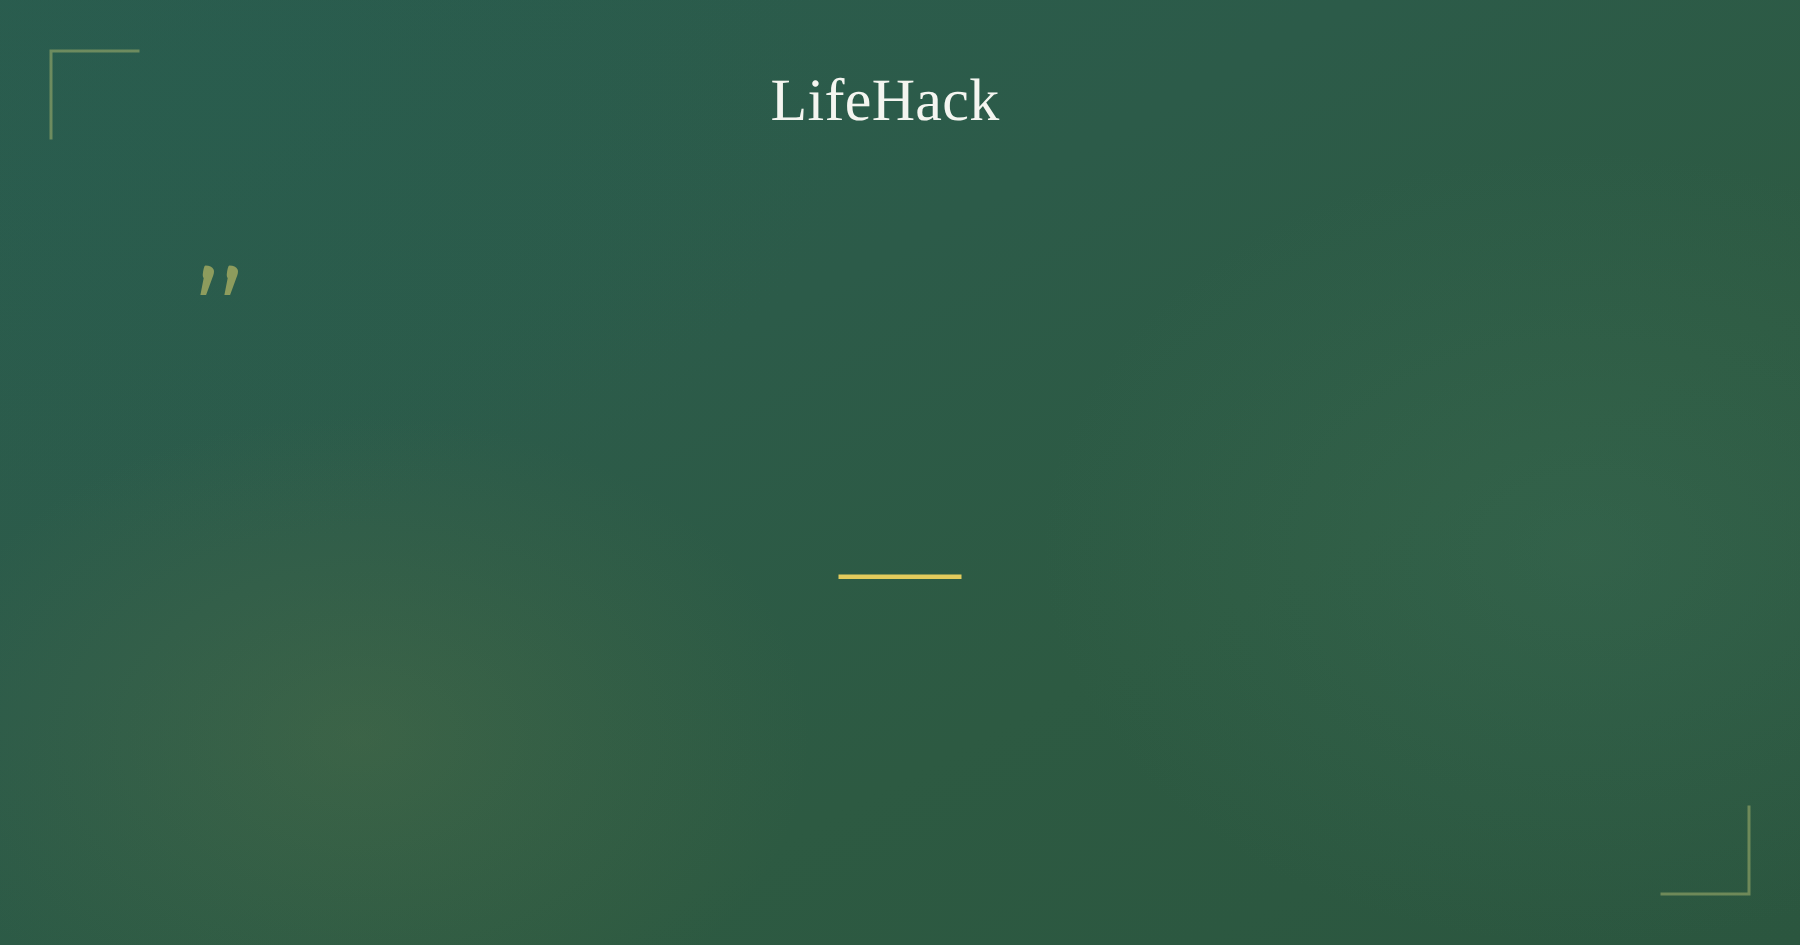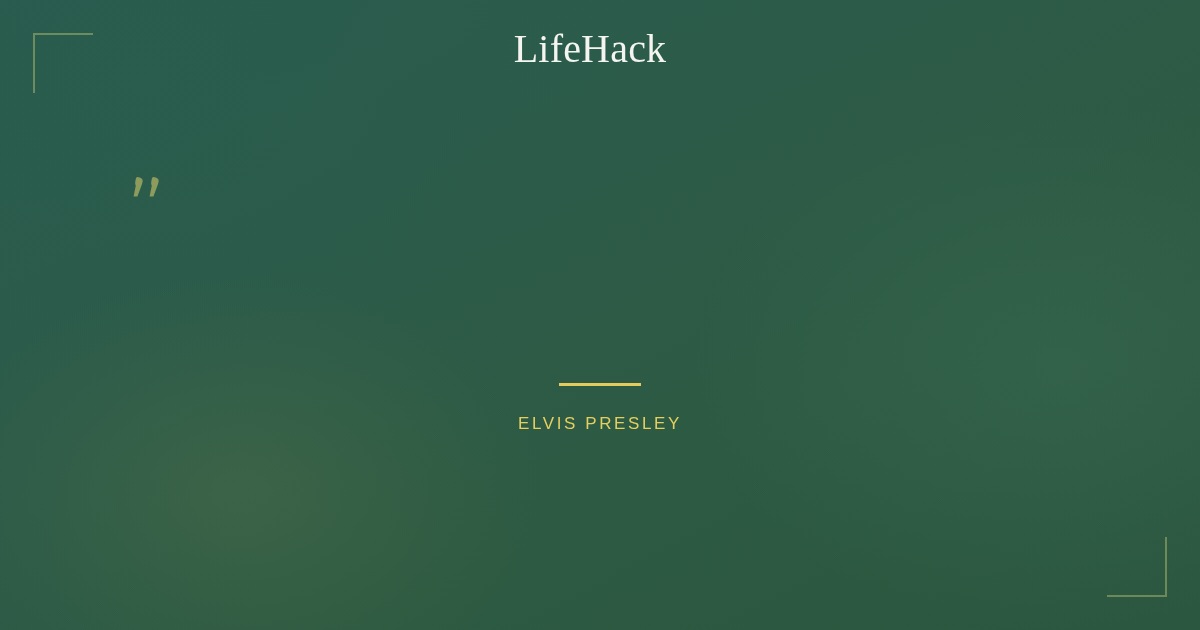--- a/index.html
+++ b/index.html
@@ -42,21 +42,21 @@
   .corner-br {
     right: 33px;
     bottom: 33px;
     border-bottom: 2px solid rgba(166,178,109,0.55);
     border-right: 2px solid rgba(166,178,109,0.55);
   }
 
   
   #brand {
     position: absolute;
-    top: 28px;
+    top: 46px;
     left: 0;
     width: 1180px;
     text-align: center;
     font-family: "Liberation Serif", "DejaVu Serif", serif;
     font-size: 40px;
     line-height: 1.05;
     color: #f4f5f0;
     letter-spacing: 0.2px;
   }
 
@@ -121,17 +121,16 @@
   <div id="quote-mark">
     <svg width="60" height="60" viewBox="0 0 60 60" aria-hidden="true">
       <path d="M10 22 C12.6 22 14.6 23.0 15.4 24.6 C16.0 25.9 15.6 27.6 14.6 30.2 L10.4 41.6 L6.6 41.6 L8.8 30.4 C8.2 29.6 8.0 28.4 8.3 26.8 C8.7 24.2 9.2 22 10 22 Z" fill="#8d9c5d" transform="translate(-1,-1)"></path>
       <path d="M26 22 C28.6 22 30.6 23.0 31.4 24.6 C32.0 25.9 31.6 27.6 30.6 30.2 L26.4 41.6 L22.6 41.6 L24.8 30.4 C24.2 29.6 24.0 28.4 24.3 26.8 C24.7 24.2 25.2 22 26 22 Z" fill="#8d9c5d" transform="translate(-1,-1)"></path>
     </svg>
   </div>
 
 
   <div id="divider"></div>
 
-  <div id="attribution">ELVIS PRESLEY</div>
 
   <div class="corner corner-br"></div>
 
 </div>
 
 </body></html>

